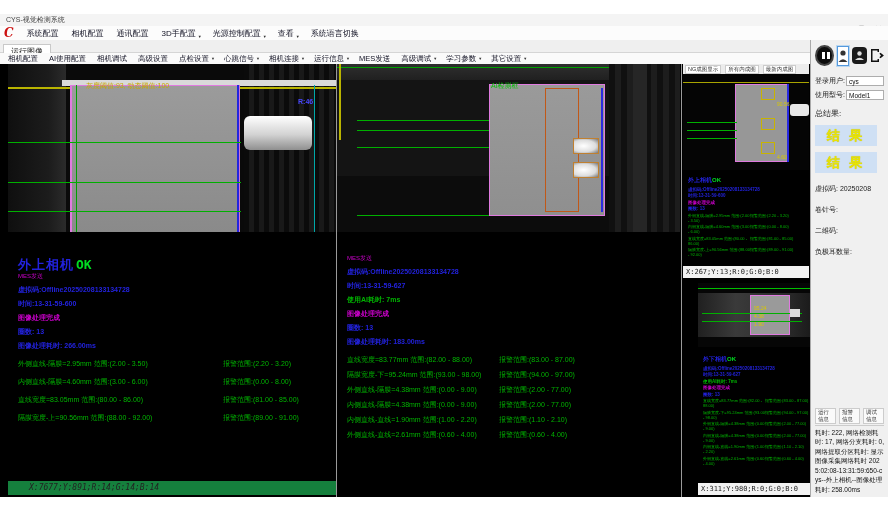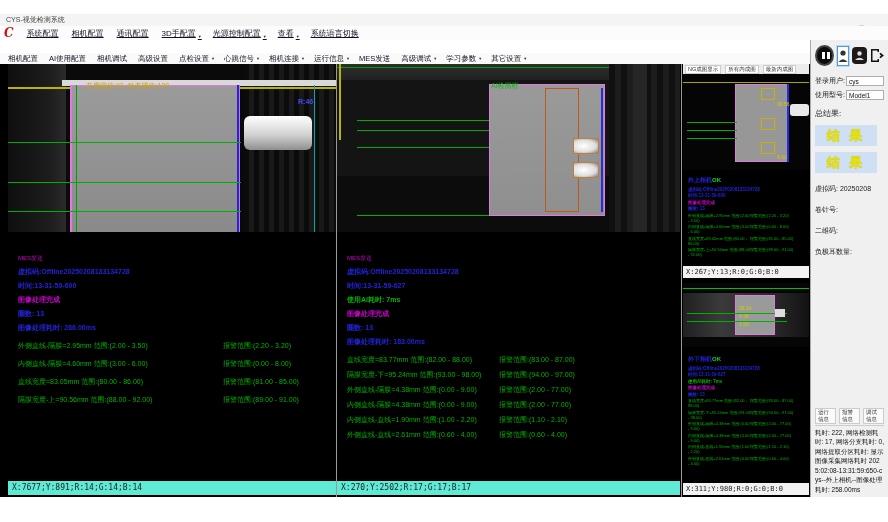--- a/index.html
+++ b/index.html
@@ -5,36 +5,36 @@
   * { margin:0; padding:0; box-sizing:border-box; }
   body { background:#ffffff; font-family:"Liberation Sans", sans-serif; }
   .page { position:relative; width:888px; height:522px; background:#ffffff; overflow:hidden; }
 
   
   .titlebar { position:absolute; left:0; top:14px; width:888px; height:12px; background:#f4f4f4; font-size:7px; color:#444; padding-left:6px; line-height:12px; }
   .wincontrols { position:absolute; right:6px; top:24px; display:flex; gap:10px; font-size:8px; color:#777; }
   .wincontrols span { cursor:default; }
   .menubar { position:absolute; left:0; top:26px; width:888px; height:14px; background:#fcfcfc; display:flex; align-items:center; gap:11px; font-size:8px; color:#101022; padding-left:4px; }
   .logo { color:#cc1111; font-family:"DejaVu Serif", serif; font-style:italic; font-weight:bold; font-size:12px; margin-right:2px; }
-  .mi { display:flex; align-items:flex-end; gap:2px; cursor:default;text-decoration:underline; }
+  .mi { display:flex; align-items:flex-end; gap:2px; cursor:default; }
   .mi .caret { font-size:4px; color:#333; }
   .tabstrip { position:absolute; left:0; top:40px; width:888px; height:13px; background:#efefef; border-bottom:1px solid #d5d5d5; }
   .tab { display:inline-block; margin-left:3px; background:#ffffff; border:1px solid #c9c9c9; border-bottom:none; font-size:8px; padding:1px 7px 2px 7px; color:#222; }
   .toolbar { position:absolute; left:0; top:53px; width:810px; height:11px; background:#fafafa; display:flex; align-items:center; gap:9px; font-size:7.5px; color:#101022; padding-left:8px; }
   .ti { display:flex; align-items:center; gap:2px; cursor:default; white-space:nowrap; }
   .ti .caret { font-size:4px; color:#333; }
 
   
   .content { position:absolute; left:0; top:64px; width:810px; height:433px; background:#000; }
   .vdivider { position:absolute; top:64px; width:1px; height:433px; background:#9a9a9a; }
 
   .panel { position:absolute; background:#000; overflow:hidden; }
   .panel-left  { left:8px;   top:64px; width:328px; height:433px; }
   .panel-mid   { left:337px; top:64px; width:343px; height:433px; }
-  .coordstrip { position:absolute; left:0; right:0; bottom:2px; height:14px; background:#5eead4; color:#222; font-family:"DejaVu Sans Mono", monospace; font-size:8px; line-height:14px; padding-left:4px; }
+  .coordstrip { position:absolute; left:0; right:0; bottom:2px; height:14px; background:#15803d; color:#222; font-family:"DejaVu Sans Mono", monospace; font-size:8px; line-height:14px; padding-left:21px;font-style:italic; }
 
   .scene { position:absolute; left:0; top:0; overflow:hidden; }
   .abs { position:absolute; }
 
   
   .info { position:absolute; left:10px; right:4px; }
   .info-title { font-size:13px; font-weight:bold; color:#2222dd; letter-spacing:1px; }
   .info-title .ok { color:#00dd22; font-family:"DejaVu Sans Mono", monospace; letter-spacing:0; margin-left:2px; }
   .mes { font-size:6px; color:#cc00cc; margin-top:-2px; }
   .iline { font-size:7px; font-weight:bold; margin-top:4px; }
@@ -42,21 +42,21 @@
   .mrows { margin-top:8px; }
   .mrow { display:flex; font-size:7px; color:#00b400; }
   .panel-left  .mrow { margin-bottom:8px; }
   .panel-mid   .mrow { margin-bottom:5px; }
   .panel-left  .mrow .mtext { flex:0 0 205px; }
   .panel-mid   .mrow .mtext { flex:0 0 152px; }
 
   
   .thumb { position:absolute; left:683px; width:126px; background:#000; overflow:hidden; }
   .thumb-top { top:64px; height:216px; }
-  .thumb-bottom { top:281px; height:216px; }
+  .thumb-bottom { top:281px; height:216px;margin-left:15px; }
   .thumbtabs { position:absolute; left:0; top:0; width:100%; height:10px; background:#ececec; display:flex; gap:4px; font-size:5.5px; color:#333; align-items:center; padding-left:2px; }
   .thumbtabs span { background:#fff; border:1px solid #ccc; padding:0 2px; }
   .minicoord { position:absolute; left:0; right:0; bottom:2px; height:12px; background:#f2f2f2; color:#222; font-family:"DejaVu Sans Mono", monospace; font-size:7px; line-height:12px; padding-left:3px; }
   .miniinfo { position:absolute; left:5px; right:2px; }
   .miniinfo .t { font-size:6px; font-weight:bold; color:#2222dd; }
   .miniinfo .t .ok { color:#00dd22; }
   .miniline { font-size:4.5px; font-weight:bold; margin-top:1.5px; }
   .minirow { display:flex; font-size:4px; color:#00b400; margin-top:1.5px; }
   .minirow .mtext { flex:0 0 62px; }
 
@@ -127,20 +127,23 @@
     <span class="mi">
         <span>查看</span>
         <span class="caret">▼</span>
       </span>
     <span class="mi">
         <span>系统语言切换</span>
         <span class="caret"></span>
       </span>
   </div>
 
+  <div class="tabstrip">
+    <span class="tab">运行图像</span>
+  </div>
 
   <div class="toolbar">
     <span class="ti">
         <span>相机配置</span>
         <span class="caret"></span>
       </span>
     <span class="ti">
         <span>AI使用配置</span>
         <span class="caret"></span>
       </span>
@@ -201,20 +204,21 @@
       <div class="abs" style="left:229px;top:21px;width:2px;height:147px;background:#2424e0;"></div>
       <div class="abs" style="left:0;top:78px;width:233px;height:1px;background:#00b000;"></div>
       <div class="abs" style="left:0;top:118px;width:233px;height:1px;background:#00b000;"></div>
       <div class="abs" style="left:0;top:147px;width:233px;height:1px;background:#00b000;"></div>
       <div class="abs" style="left:236px;top:52px;width:68px;height:34px;background:linear-gradient(180deg,#ffffff,#d2d2d2 55%,#8f8f8f);border-radius:6px;"></div>
       <div class="abs" style="left:306px;top:21px;width:1px;height:147px;background:#00a8a8;"></div>
       <div class="ovl-text" style="left:78px;top:17px;color:#c8a800;">灰度阈值:93, 动态阈值:100</div>
       <div class="ovl-text" style="left:290px;top:34px;color:#4848ff;font-weight:bold;">R:46</div>
     </div>
     <div class="info" style="top:192px;">
+      <div class="info-title"><span>外上相机</span><span class="ok">OK</span></div>
       <div class="mes">MES发送</div>
       <div class="iline blue">虚拟码:Offline20250208133134728</div>
       <div class="iline blue">时间:13-31-59-600</div>
       <div class="iline mag">图像处理完成</div>
       <div class="iline blue">圈数: 13</div>
       <div class="iline blue">图像处理耗时: 266.00ms</div>
       <div class="mrows">
         <div class="mrow">
             <span class="mtext">外侧直线-隔膜=2.95mm 范围:(2.00 - 3.50)</span>
             <span>报警范围:(2.20 - 3.20)</span>
@@ -283,21 +287,20 @@
         <div class="mrow">
             <span class="mtext">内侧直线-直线=1.90mm 范围:(1.00 - 2.20)</span>
             <span>报警范围:(1.10 - 2.10)</span>
           </div>
         <div class="mrow">
             <span class="mtext">外侧直线-直线=2.61mm 范围:(0.60 - 4.00)</span>
             <span>报警范围:(0.60 - 4.00)</span>
           </div>
       </div>
     </div>
-    <div class="coordstrip">X:270;Y:2502;R:17;G:17;B:17</div>
   </div>
 
   <div class="thumb thumb-top">
     <div class="thumbtabs">
       <span>NG成图显示</span>
       <span>所有内成图</span>
       <span>最新内成图</span>
     </div>
     <div class="scene" style="left:0;top:10px;width:126px;height:96px;background:#050505;">
       <div class="abs" style="left:0;top:8px;width:126px;height:1px;background:#a8a400;"></div>

